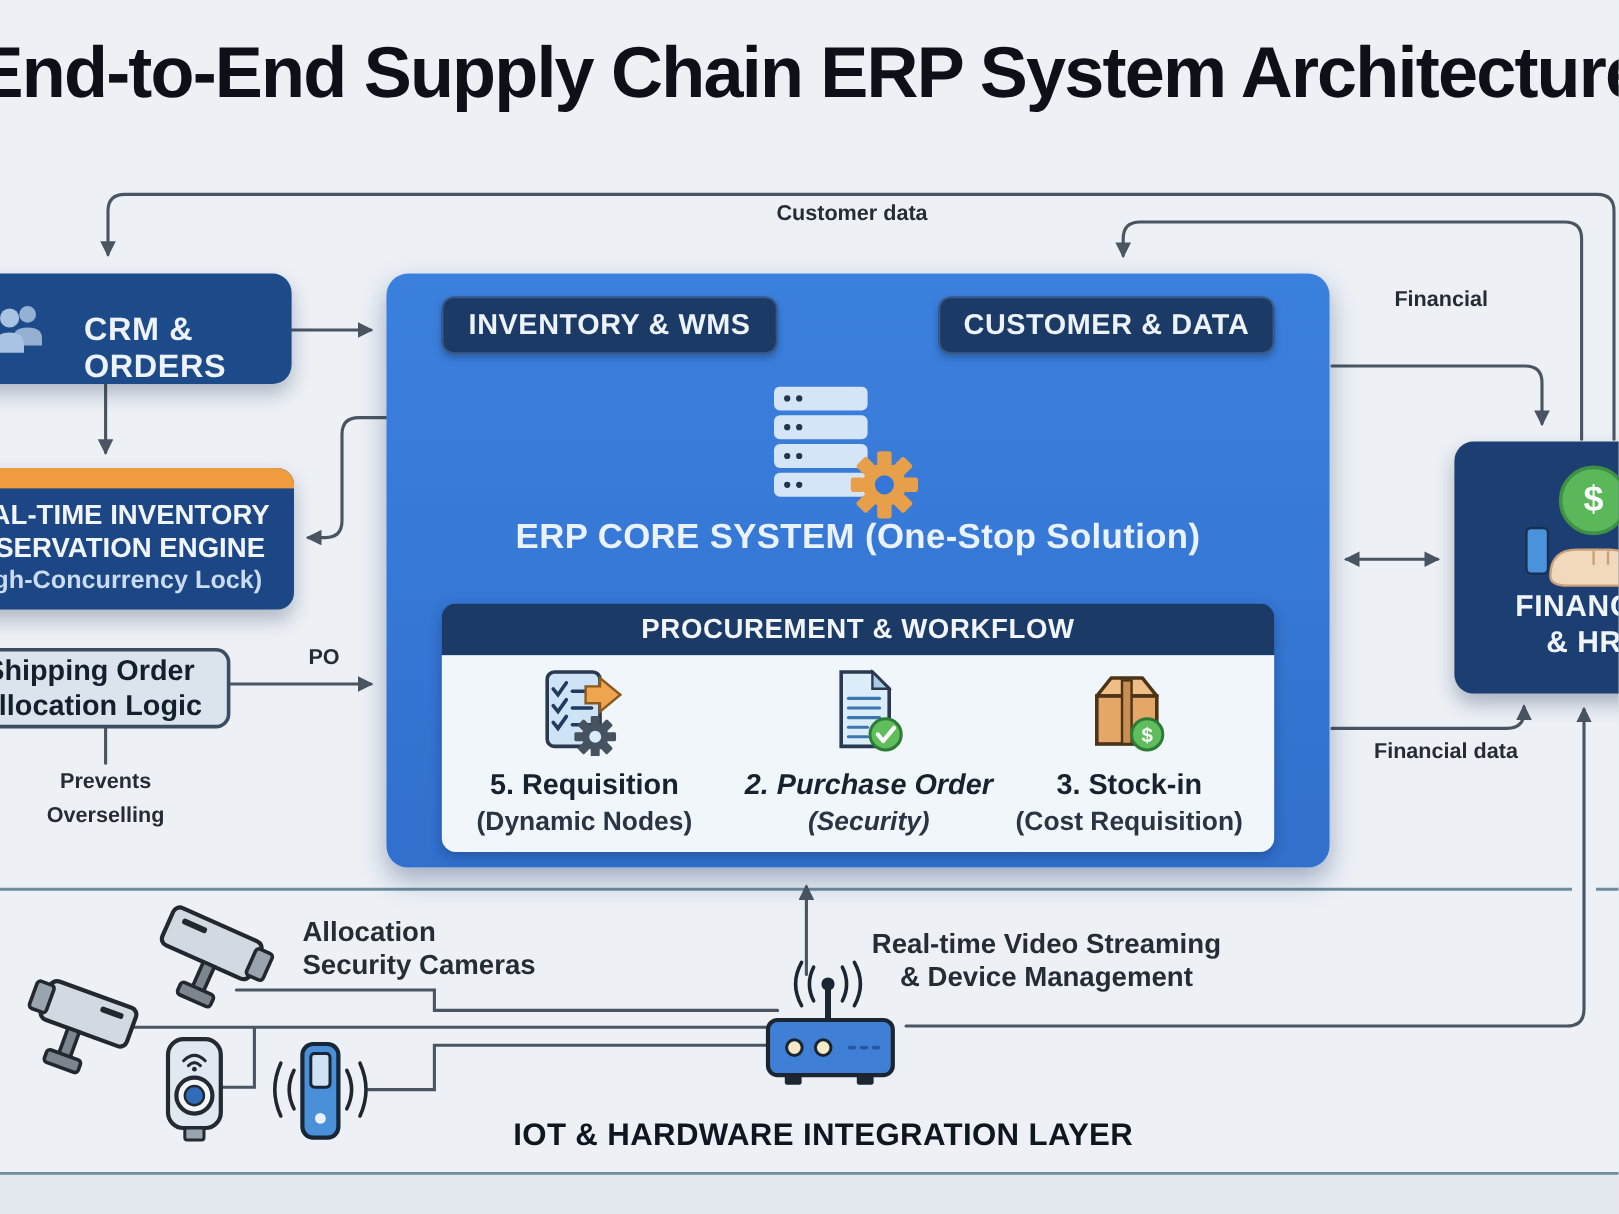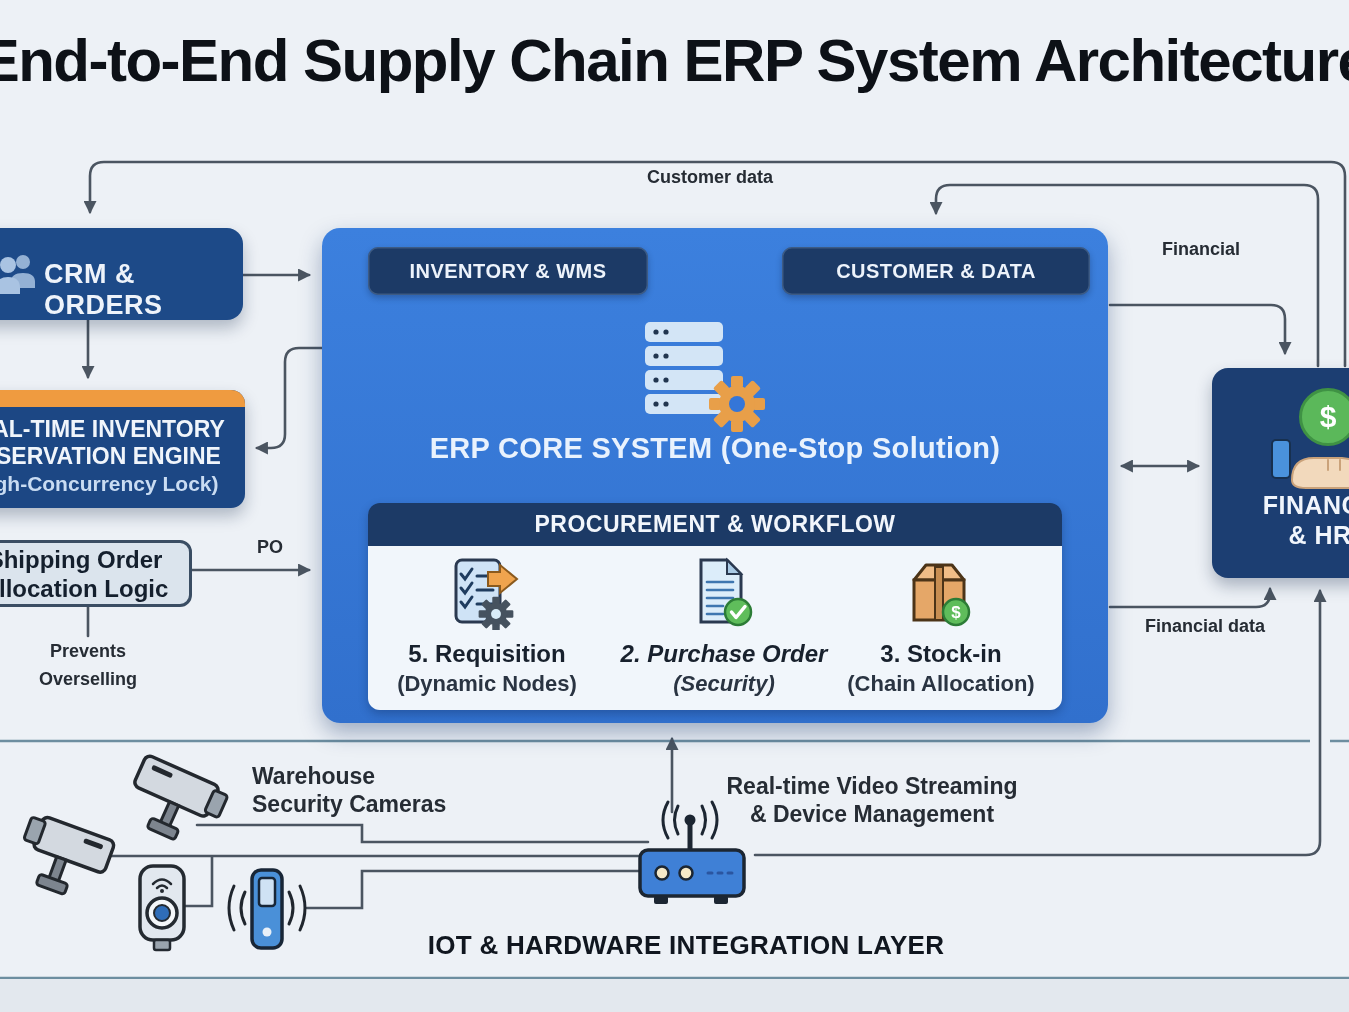--- a/index.html
+++ b/index.html
@@ -8,37 +8,37 @@
     background:#edf1f6;overflow:hidden;
     font-family:"Liberation Sans",sans-serif;color:#1c2430;
   }
   .abs{position:absolute;}
   .wires{position:absolute;left:0;top:0;width:1349px;height:1012px;pointer-events:none;}
   .title{
     left:50%;top:26px;transform:translateX(-50%);white-space:nowrap;
     font-size:60px;font-weight:800;letter-spacing:-1.5px;color:#0d1117;
   }
   .navybox{background:#1d4a88;border-radius:16px;box-shadow:0 8px 16px rgba(15,35,70,.28);}
-  .crm-label{color:#eef3fa;font-size:27px;font-weight:800;letter-spacing:.5px;}
+  .crm-label{color:#eef3fa;font-size:27px;font-weight:800;letter-spacing:.5px;margin-left:26px;}
   .engine{background:#1c4784;border-radius:14px;overflow:hidden;box-shadow:0 8px 16px rgba(15,35,70,.28);}
   .engine .bar{height:17px;background:#ef9b40;}
   .engine .txt{padding-top:9px;text-align:center;color:#f0f5fb;font-weight:800;font-size:23px;line-height:27px;}
   .engine .sub{font-weight:600;font-size:21px;color:#c9dcf2;}
   .ship{
     background:#dbe4ed;border:3px solid #3a4d63;border-radius:12px;
     display:flex;flex-direction:column;justify-content:center;text-align:center;
     font-size:24px;font-weight:800;color:#141f2d;line-height:29px;box-sizing:border-box;
   }
   .erp{
     background:linear-gradient(180deg,#3c80de,#3170cd);border-radius:18px;
     box-shadow:0 10px 22px rgba(15,45,100,.35);
   }
   .pill{
     background:#1c3a66;border-radius:10px;display:flex;align-items:center;justify-content:center;
-    color:#edf3fb;font-size:20px;font-weight:800;letter-spacing:.5px;
+    color:#edf3fb;font-size:24px;font-weight:800;letter-spacing:.5px;
     box-shadow:inset 0 0 0 1.5px rgba(160,190,225,.25), 0 3px 6px rgba(10,25,55,.3);
   }
   .erp-title{text-align:center;color:#e9f2fd;font-size:29px;font-weight:800;letter-spacing:.3px;}
   .proc{border-radius:12px;overflow:hidden;box-shadow:0 4px 10px rgba(10,30,70,.3);}
   .proc .hd{
     height:43px;background:#1c3a66;display:flex;align-items:center;justify-content:center;
     color:#f2f6fc;font-size:23px;font-weight:800;letter-spacing:.5px;
   }
   .proc .bd{background:#f1f6fb;height:164px;position:relative;}
   .step{position:absolute;width:230px;text-align:center;}
@@ -154,21 +154,21 @@
 
   <div class="abs ship" style="left:-42px;top:540px;width:234px;height:67px;">
     <div>Shipping Order</div>
     <div>Allocation Logic</div>
   </div>
 
   <div class="abs erp" style="left:322px;top:228px;width:786px;height:495px;">
     <div class="abs pill" style="left:46px;top:19px;width:280px;height:48px;">
       <span>INVENTORY &amp; WMS</span>
     </div>
-    <div class="abs pill" style="left:460px;top:19px;width:308px;height:48px;">
+    <div class="abs pill" style="left:460px;top:19px;width:280px;height:48px;">
       <span>CUSTOMER &amp; DATA</span>
     </div>
 
     <svg class="abs" style="left:323px;top:94px;" width="125" height="115" viewBox="0 0 125 115">
       <g fill="#d3e5f6">
         <rect x="0" y="0" width="78" height="20" rx="5"></rect>
         <rect x="0" y="24" width="78" height="20" rx="5"></rect>
         <rect x="0" y="48" width="78" height="20" rx="5"></rect>
         <rect x="0" y="72" width="78" height="20" rx="5"></rect>
       </g>
@@ -255,21 +255,21 @@
 
         <div class="step" style="left:458px;top:8px;">
           <svg width="78" height="76" viewBox="0 0 78 76">
             <path d="M12,26 L24,11 H50 L62,26 z" fill="#f0bd87" stroke="#4c3418" stroke-width="3" stroke-linejoin="round"></path>
             <rect x="12" y="26" width="50" height="40" fill="#e5a768" stroke="#4c3418" stroke-width="3"></rect>
             <rect x="33" y="13" width="8" height="53" fill="#c88e52" stroke="#4c3418" stroke-width="2"></rect>
             <circle cx="54" cy="58" r="13" fill="#5fbd5b" stroke="#2c7c36" stroke-width="2.5"></circle>
             <text x="54" y="64" text-anchor="middle" font-size="17" font-weight="bold" fill="#ffffff" font-family="Liberation Sans, sans-serif">$</text>
           </svg>
           <div class="t1">3. Stock-in</div>
-          <div class="t2">(Chain Allocation)</div>
+          <div class="t2">(Cost Requisition)</div>
         </div>
 
       </div>
     </div>
   </div>
 
   <div class="abs fin" style="left:1212px;top:368px;width:185px;height:210px;"></div>
   <div class="abs coin" style="left:1299px;top:388px;width:52px;height:52px;">
     <span>$</span>
   </div>
@@ -348,21 +348,21 @@
     <g stroke="#2a55a0" stroke-width="3" stroke-linecap="round">
       <line x1="80" y1="75" x2="84" y2="75"></line>
         <line x1="90" y1="75" x2="94" y2="75"></line>
         <line x1="100" y1="75" x2="104" y2="75"></line>
     </g>
     <rect x="26" y="98" width="14" height="8" rx="2" fill="#1c2632"></rect>
     <rect x="86" y="98" width="14" height="8" rx="2" fill="#1c2632"></rect>
   </svg>
 
   <div class="abs lbl" style="left:252px;top:762px;line-height:28px;font-size:23px;">
-    <div>Warehouse</div>
+    <div>Allocation</div>
     <div>Security Cameras</div>
   </div>
   <div class="abs iot-title" style="left:686px;top:930px;">IOT &amp; HARDWARE INTEGRATION LAYER</div>
   <div class="abs lbl center" style="left:872px;top:772px;line-height:28px;font-size:23px;">
     <div>Real-time Video Streaming</div>
     <div>&amp; Device Management</div>
   </div>
 
 </div>
 

